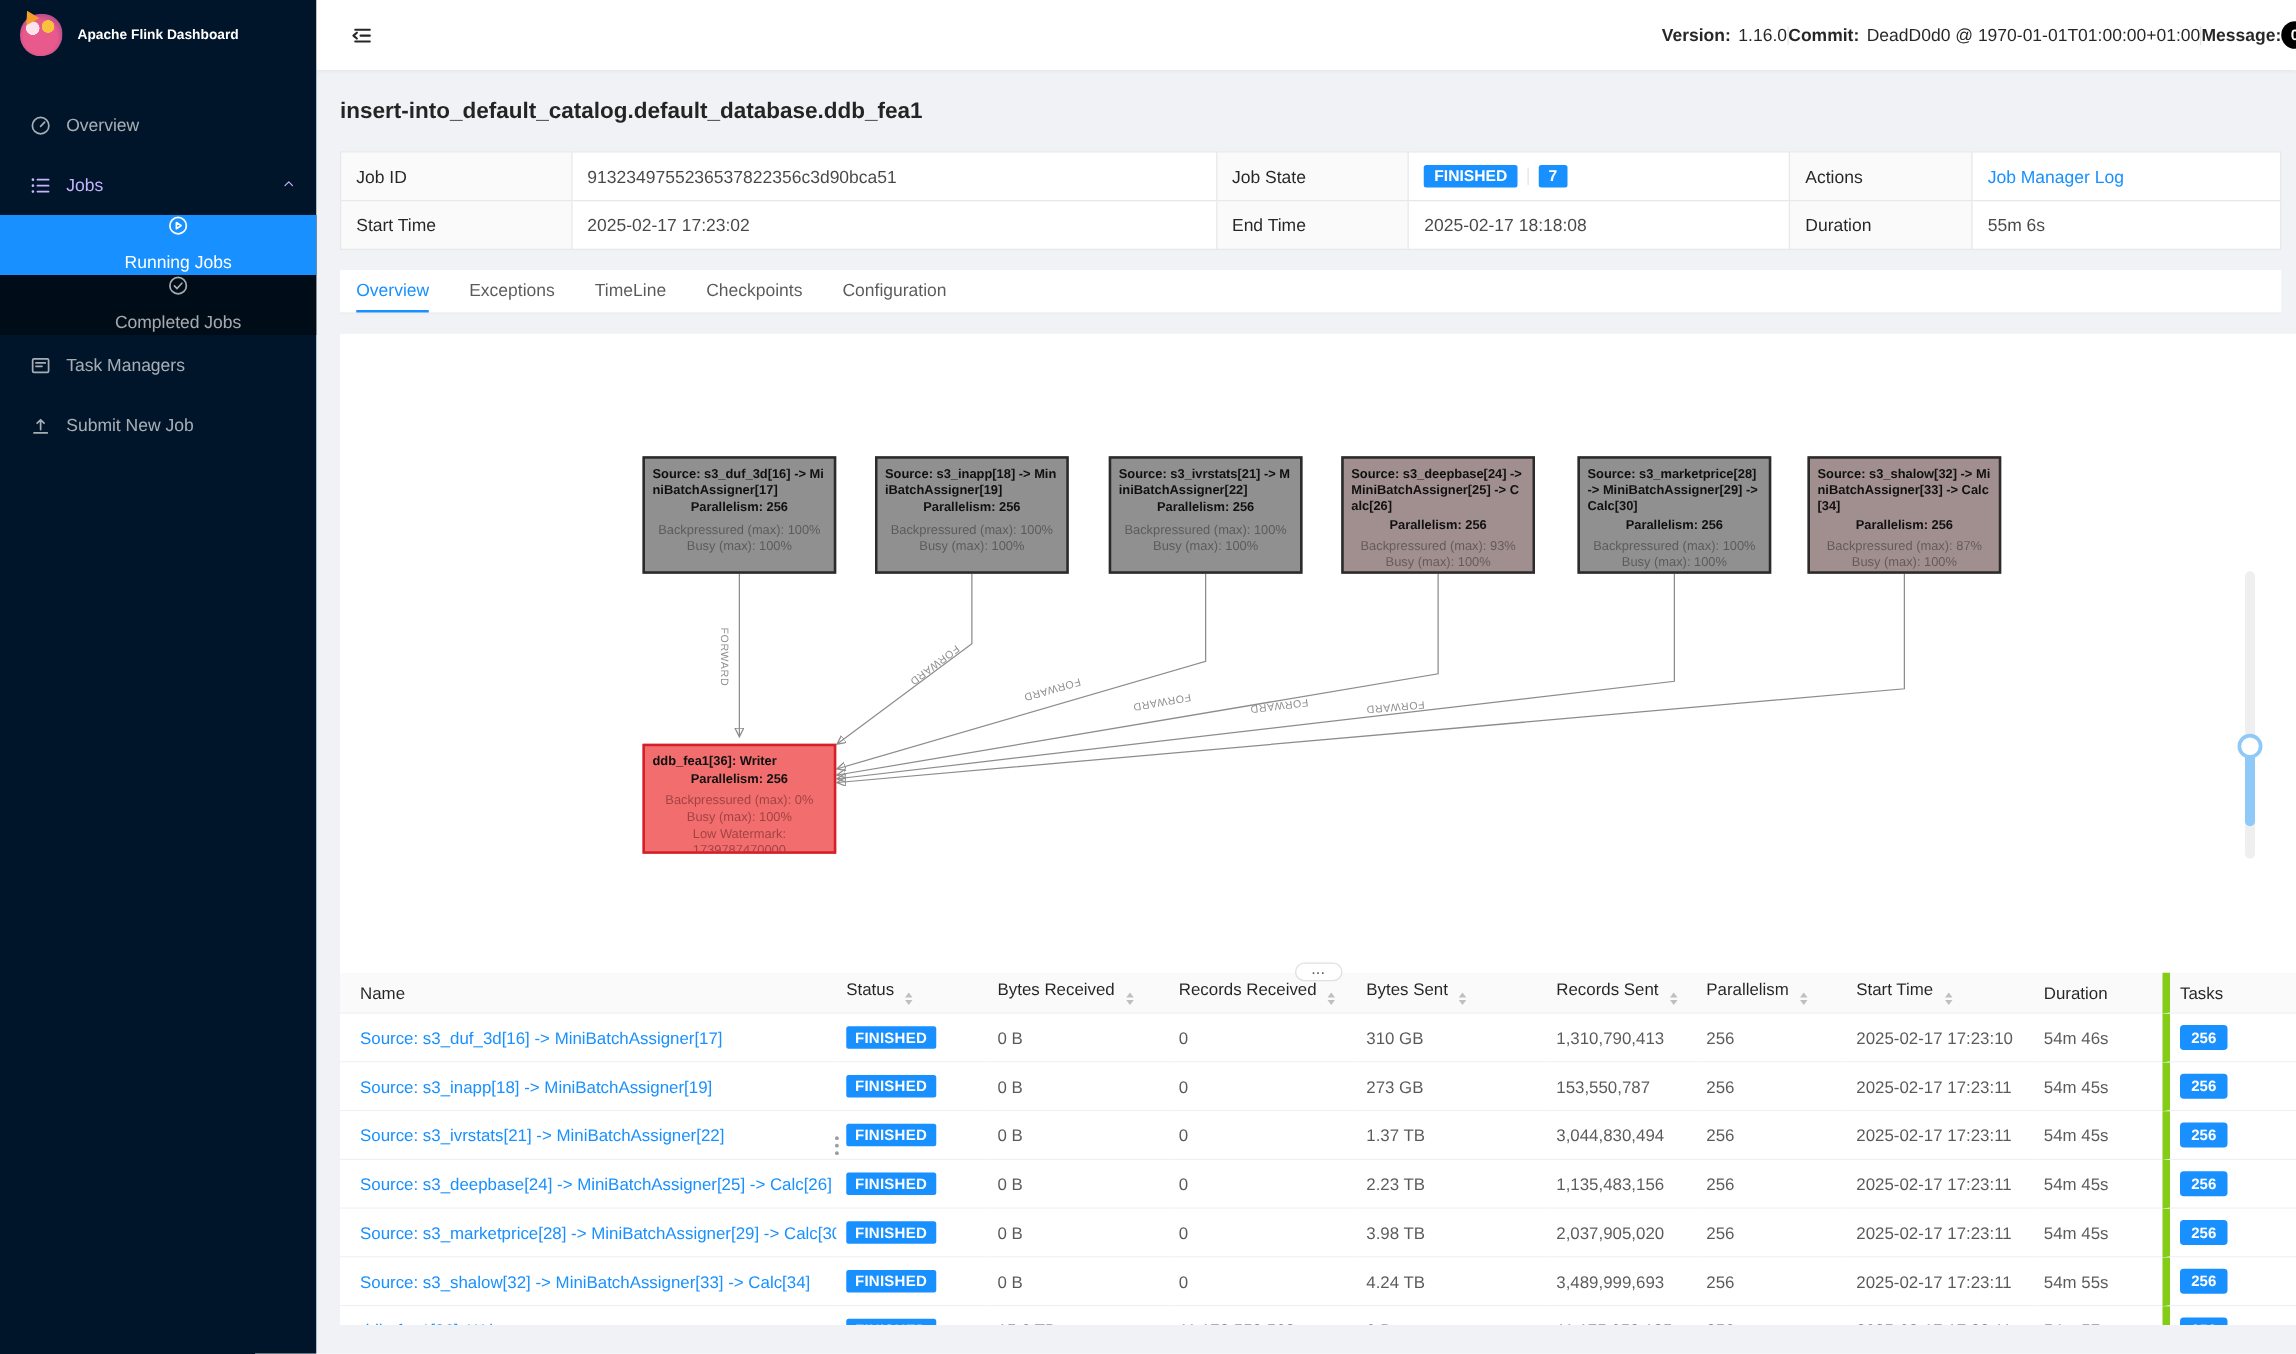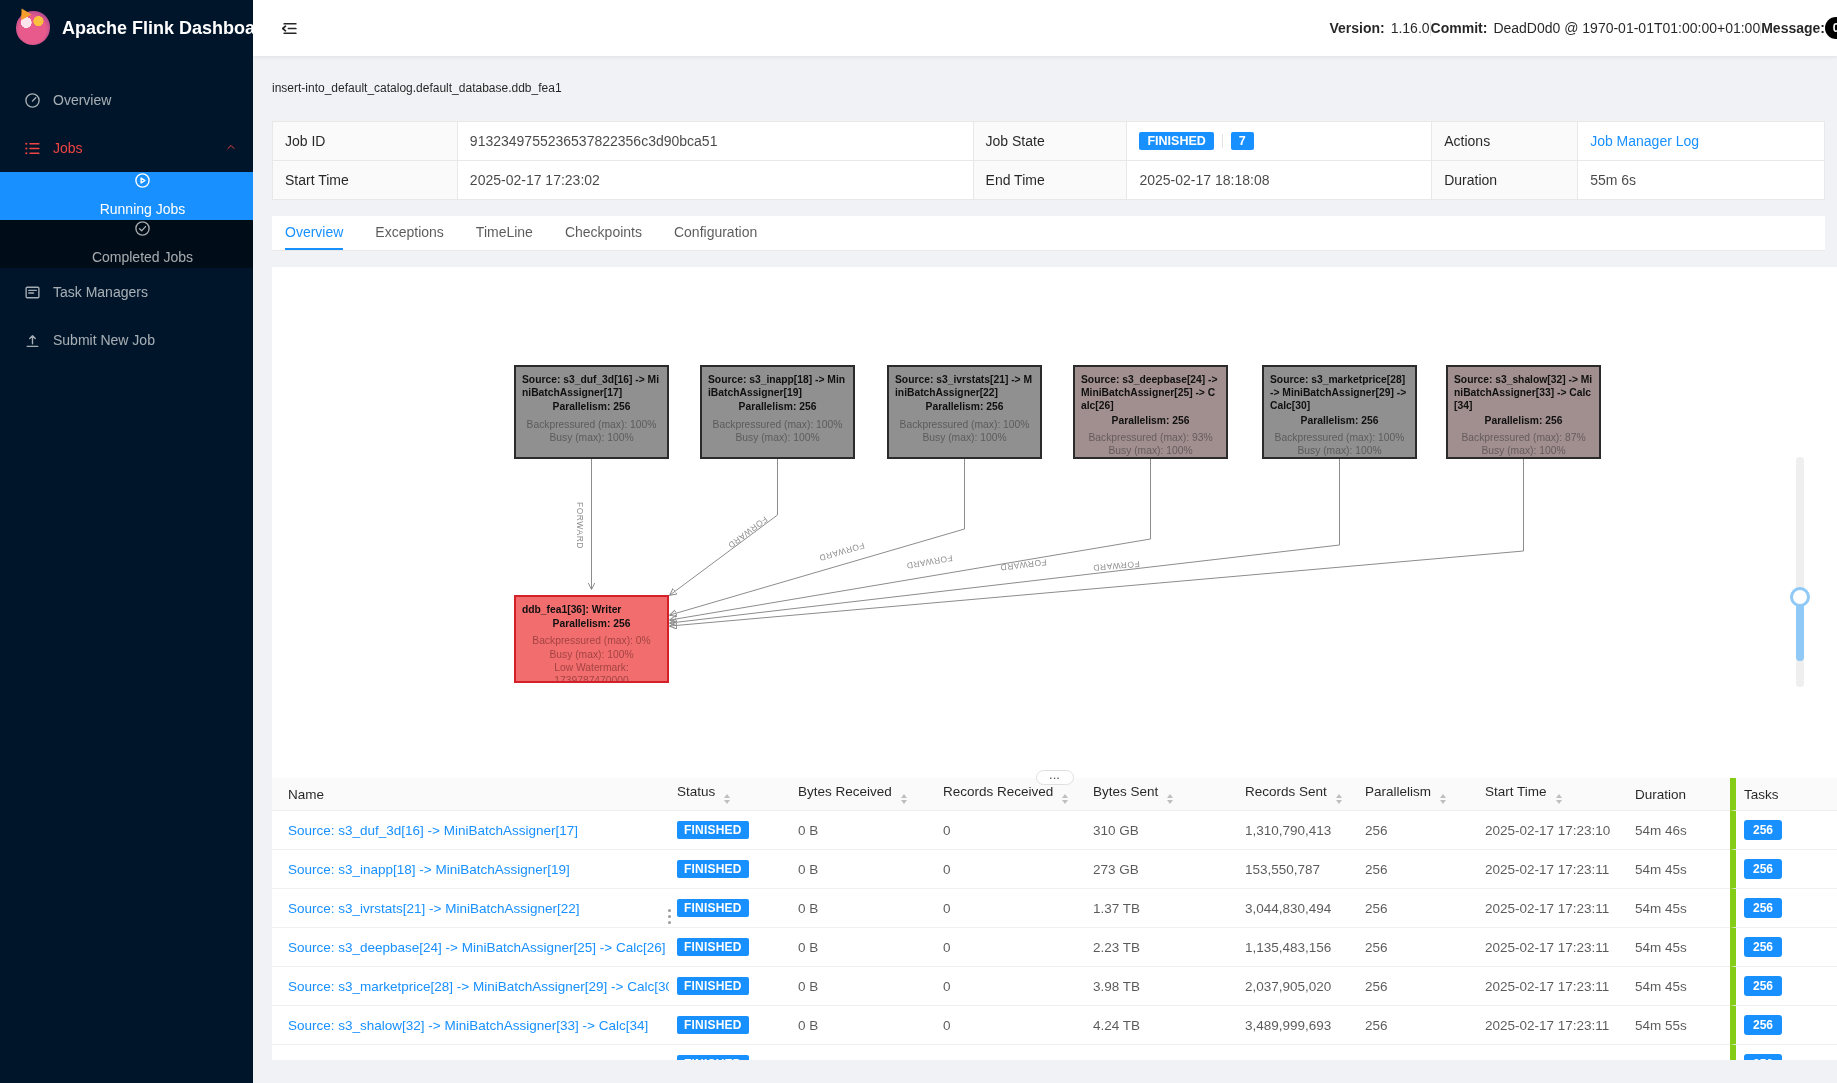--- a/index.html
+++ b/index.html
@@ -12,45 +12,45 @@
   
   .sidebar { position:absolute; left:0; top:0; bottom:0; width:253px; background:#001529; z-index:20; }
   .logo-row { height:56px; display:flex; align-items:center; gap:12px; padding:0 16px; }
   .logo-mark { width:34px; height:34px; border-radius:50% 48% 52% 50%; flex:none; position:relative;
     background: radial-gradient(circle at 66% 30%, #f9c13e 0 15%, rgba(0,0,0,0) 16%),
                 radial-gradient(circle at 30% 34%, #fde3ec 0 16%, rgba(0,0,0,0) 17%),
                 radial-gradient(circle at 48% 55%, #e85a8b 0 52%, #a94a8f 78%, #7d3f7d 100%); }
   .logo-mark::before { content:""; position:absolute; left:2px; top:-3px; width:0; height:0;
     border-left:6px solid transparent; border-right:6px solid transparent; border-bottom:10px solid #f59e2c;
     transform:rotate(-28deg); }
-  .logo-title { color:#fff; font-weight:bold; font-size:18px; white-space:nowrap; }
+  .logo-title { color:#fff; font-weight:bold; font-size:11px; white-space:nowrap; }
   .menu { margin-top:20px; }
   .menu-item { height:48px; display:flex; align-items:center; gap:12px; padding:0 16px 0 24px;
     color:rgba(255,255,255,0.65); cursor:pointer; font-size:14px; }
   .menu-item .mi-icon { width:17px; height:17px; flex:none; display:flex; align-items:center; }
-  .menu-item.parent-active { color:#ef4444; }
+  .menu-item.parent-active { color:#c4b5fd; }
   .submenu { background:#000c17; }
   .submenu .menu-item { padding-left:48px;flex-direction:column; }
   .menu-item.selected { background:#1890ff; color:#fff; }
   .chev { margin-left:auto; }
   .mi-icon svg, .chev svg { stroke:currentColor; fill:none; stroke-width:1.3; stroke-linecap:round; stroke-linejoin:round; }
   
   .topbar { position:absolute; left:253px; right:0; top:0; height:56px; background:#fff; z-index:10;
     display:flex; align-items:center; padding-left:24px; box-shadow:0 1px 4px rgba(0,21,41,0.08); }
   .fold-btn { width:24px; height:24px; cursor:pointer; display:flex; align-items:center; justify-content:center; }
   .fold-btn svg { stroke:#262626; fill:none; stroke-width:1.6; stroke-linecap:round; stroke-linejoin:round; }
   .topbar-right { margin-left:auto; display:flex; align-items:center; padding-right:0; }
   .meta-label { font-weight:bold; }
   .meta-pair { display:flex; gap:6px; align-items:center; white-space:nowrap; }
   .hdr-sep { width:1px; height:15px; background:#e3e3e3; }
   .msg-badge { width:22px; height:22px; border-radius:50%; background:#000; color:#fff; font-size:12px;
     font-weight:bold; display:flex; align-items:center; justify-content:center; margin-right:-10px; flex:none; }
   
   .content { position:absolute; left:253px; top:56px; right:0; bottom:0; padding:22px 0 0 19px; }
-  .page-title { font-size:12px; font-weight:normal; color:rgba(0,0,0,0.85); line-height:20px; margin-bottom:23px; }
+  .page-title { font-size:18px; font-weight:bold; color:rgba(0,0,0,0.85); line-height:20px; margin-bottom:23px; }
   .info-card { width:1553px; background:#fff; }
   .info-table { width:100%; border-collapse:collapse; font-size:14px; color:rgba(0,0,0,0.72); }
   .info-table td { border:1px solid #e8e8e8; padding:8px 12px; height:39px; }
   .info-label { background:#fafafa; color:rgba(0,0,0,0.85); }
   .state-badge, .count-badge { display:inline-block; background:#1890ff; color:#fff; font-weight:bold;
     font-size:12.5px; padding:2px 8px; border-radius:2px; vertical-align:middle; }
   .state-sep { display:inline-block; width:1px; height:14px; background:#e3e3e3; margin:0 8px; vertical-align:middle; }
   .link { color:#1890ff; cursor:pointer; text-decoration:none; }
   
   .tabs-bar { width:1553px; height:35px; margin-top:16px; background:#fff; border-bottom:1px solid #e8e8e8;

